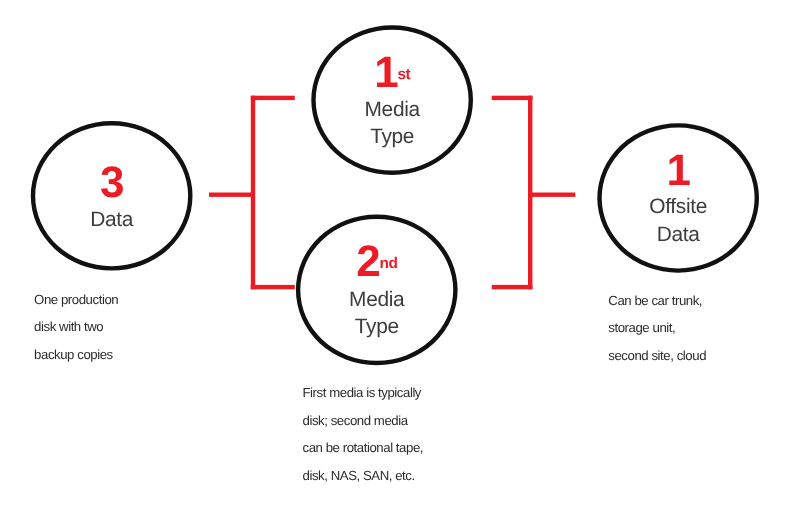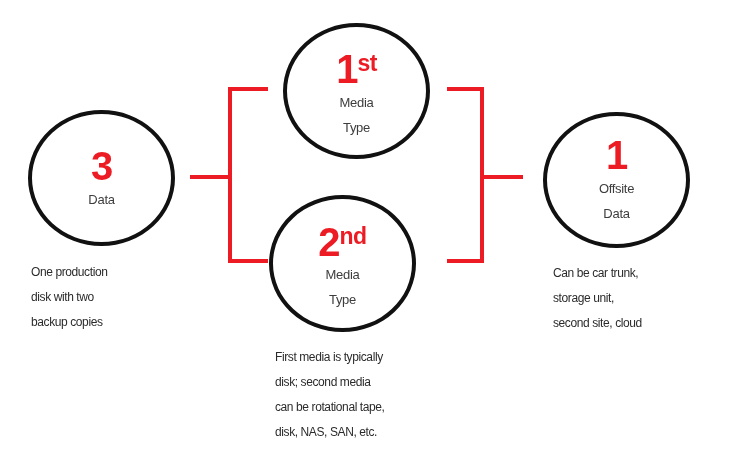--- a/index.html
+++ b/index.html
@@ -36,27 +36,27 @@
   }
   .node-number {
     color: var(--accent-red);
     font-size: 40px;
     font-weight: 700;
     line-height: 42px;
     letter-spacing: -1px;
     white-space: nowrap;
   }
   .node-number .sup {
-    font-size: 23px;
+    font-size: 14px;
     vertical-align: 0.52em;
     letter-spacing: -0.5px;
   }
   .node-label {
     color: var(--label-text);
-    font-size: 13px;
+    font-size: 19px;
     line-height: 25px;
     letter-spacing: -0.3px;
     white-space: nowrap;
   }
   
   .line {
     position: absolute;
     background: var(--accent-red);
   }
   

